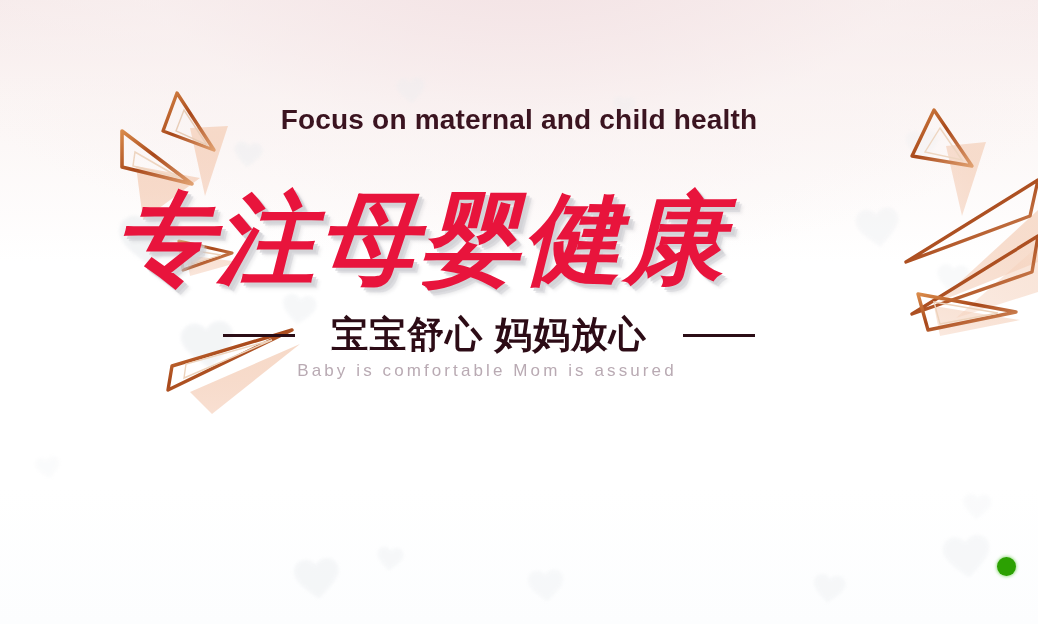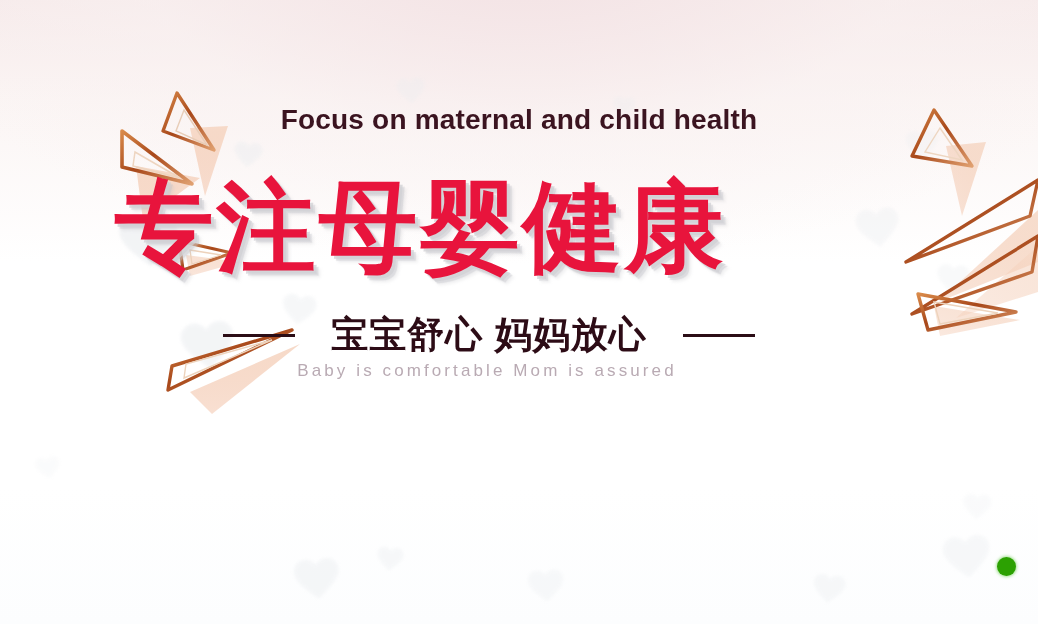--- a/index.html
+++ b/index.html
@@ -62,33 +62,34 @@
     width: 1038px;
     font-size: 28px;
     font-weight: 700;
     letter-spacing: 0.2px;
     color: #3b1420;
     white-space: nowrap;
   }
 
   .headline {
     position: absolute;
-    top: 172px;
+    top: 184px;
     left: 0;
     width: 841px;
     font-size: 99px;
     line-height: 110px;
     font-weight: 700;
     letter-spacing: 3px;
     color: #e8143c;
     white-space: nowrap;
     text-shadow:
        3px 3px 0 rgba(208,208,212,0.75),
        5px 5px 1px rgba(196,196,202,0.45),
        7px 7px 3px rgba(190,190,196,0.22);
+    font-style: italic;
   }
 
   .tagline-row {
     position: absolute;
     top: 313px;
     left: 0;
     width: 978px;
     display: flex;
     align-items: center;
     justify-content: center;

